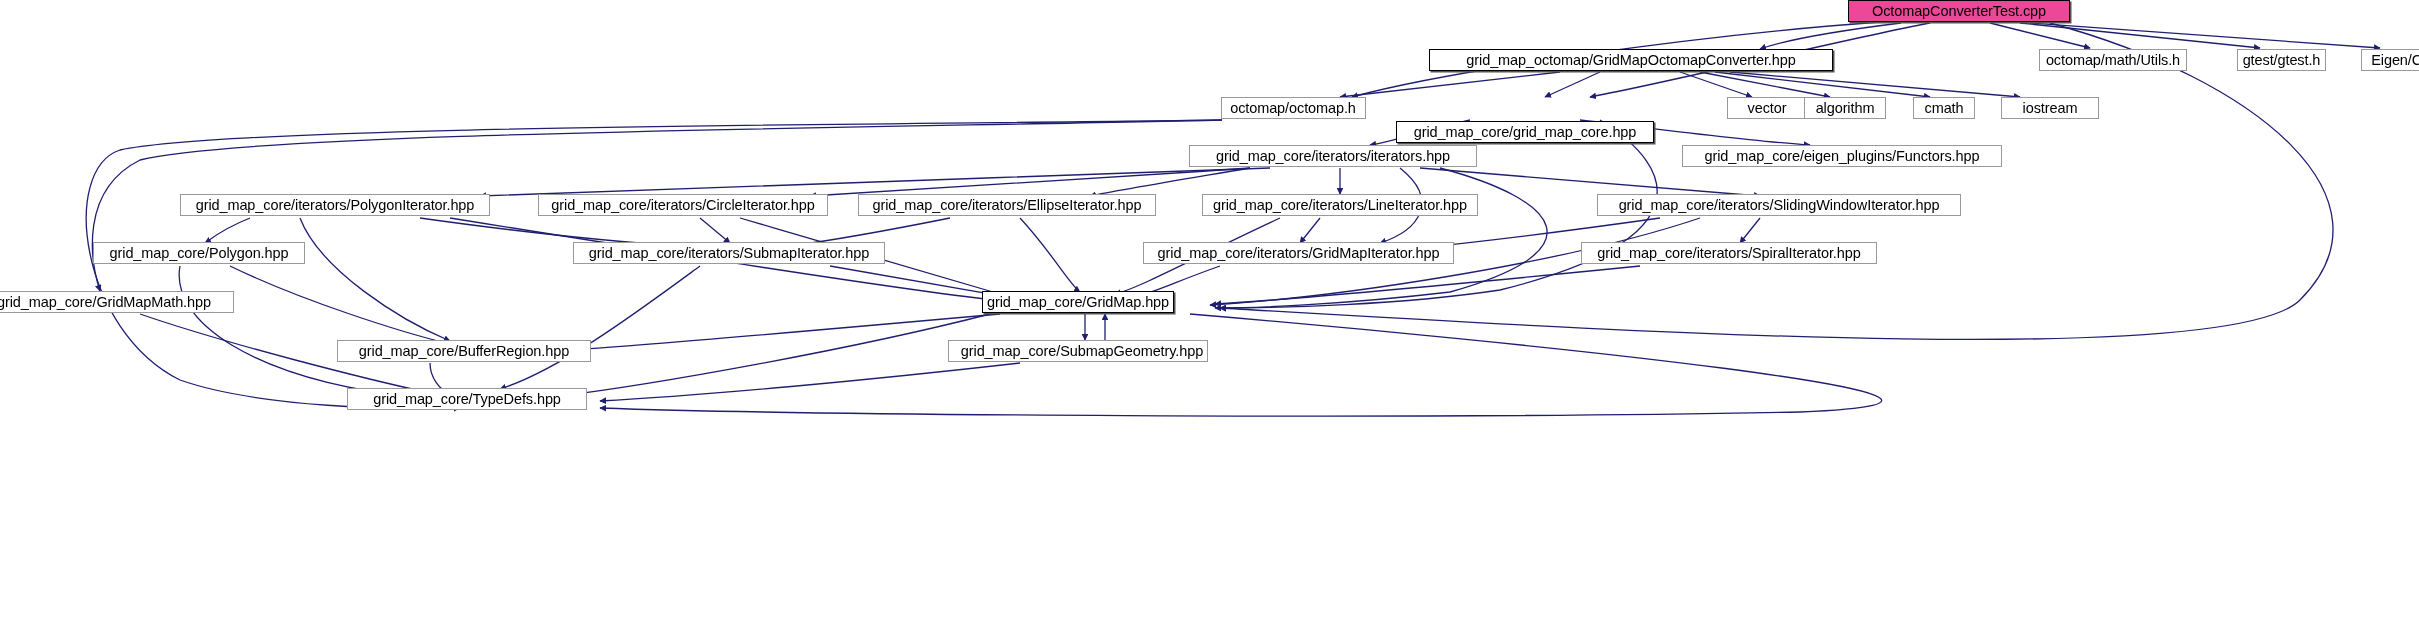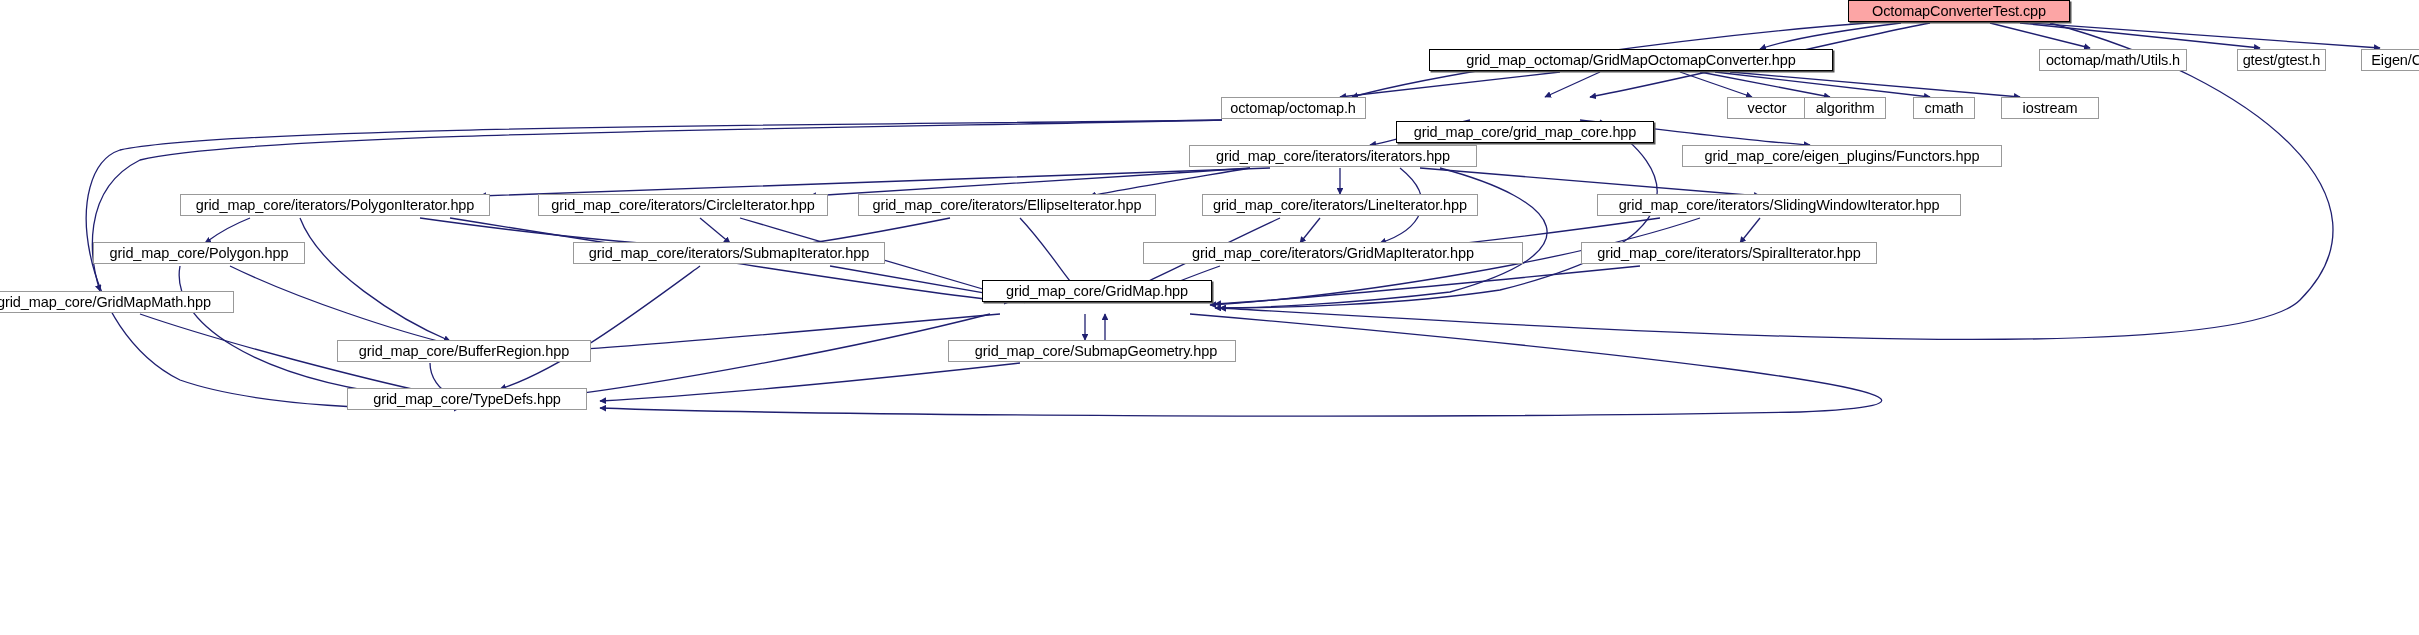--- a/index.html
+++ b/index.html
@@ -39,21 +39,21 @@
     font-size: 14.5px;
     line-height: 1;
     white-space: nowrap;
     display: flex;
     align-items: center;
     justify-content: center;
     height: 22px;
     letter-spacing: -0.1px;
   }
   .node.root {
-    background: #fca5a5;
+    background: #ec4899;
     border: 1px solid #000000;
     box-shadow: 1.5px 1.5px 0 #555555;
   }
   .node.emph {
     border: 1px solid #000000;
     box-shadow: 1.5px 1.5px 0 #555555;
   }
   .node-label {
     pointer-events: none;
   }
@@ -177,35 +177,35 @@
       </div>
       <div class="node" style="left: 1597px; top: 194px; width: 364px;">
         <span class="node-label">grid_map_core/iterators/SlidingWindowIterator.hpp</span>
       </div>
       <div class="node" style="left: 93px; top: 242px; width: 212px;">
         <span class="node-label">grid_map_core/Polygon.hpp</span>
       </div>
       <div class="node" style="left: 573px; top: 242px; width: 312px;">
         <span class="node-label">grid_map_core/iterators/SubmapIterator.hpp</span>
       </div>
-      <div class="node" style="left: 1143px; top: 242px; width: 380px;">
+      <div class="node" style="left: 1143px; top: 242px; width: 311px;">
         <span class="node-label">grid_map_core/iterators/GridMapIterator.hpp</span>
       </div>
       <div class="node" style="left: 1581px; top: 242px; width: 296px;">
         <span class="node-label">grid_map_core/iterators/SpiralIterator.hpp</span>
       </div>
       <div class="node" style="left: -26px; top: 291px; width: 260px;">
         <span class="node-label">grid_map_core/GridMapMath.hpp</span>
       </div>
-      <div class="node emph" style="left: 982px; top: 280px; width: 230px;">
+      <div class="node emph" style="left: 982px; top: 291px; width: 192px;">
         <span class="node-label">grid_map_core/GridMap.hpp</span>
       </div>
       <div class="node" style="left: 337px; top: 340px; width: 254px;">
         <span class="node-label">grid_map_core/BufferRegion.hpp</span>
       </div>
-      <div class="node" style="left: 948px; top: 340px; width: 288px; padding-left: 8px;">
+      <div class="node" style="left: 948px; top: 340px; width: 260px; padding-left: 8px;">
         <span class="node-label">grid_map_core/SubmapGeometry.hpp</span>
       </div>
       <div class="node" style="left: 347px; top: 388px; width: 240px;">
         <span class="node-label">grid_map_core/TypeDefs.hpp</span>
       </div>
     </div>
 </div>
 
 </body></html>

